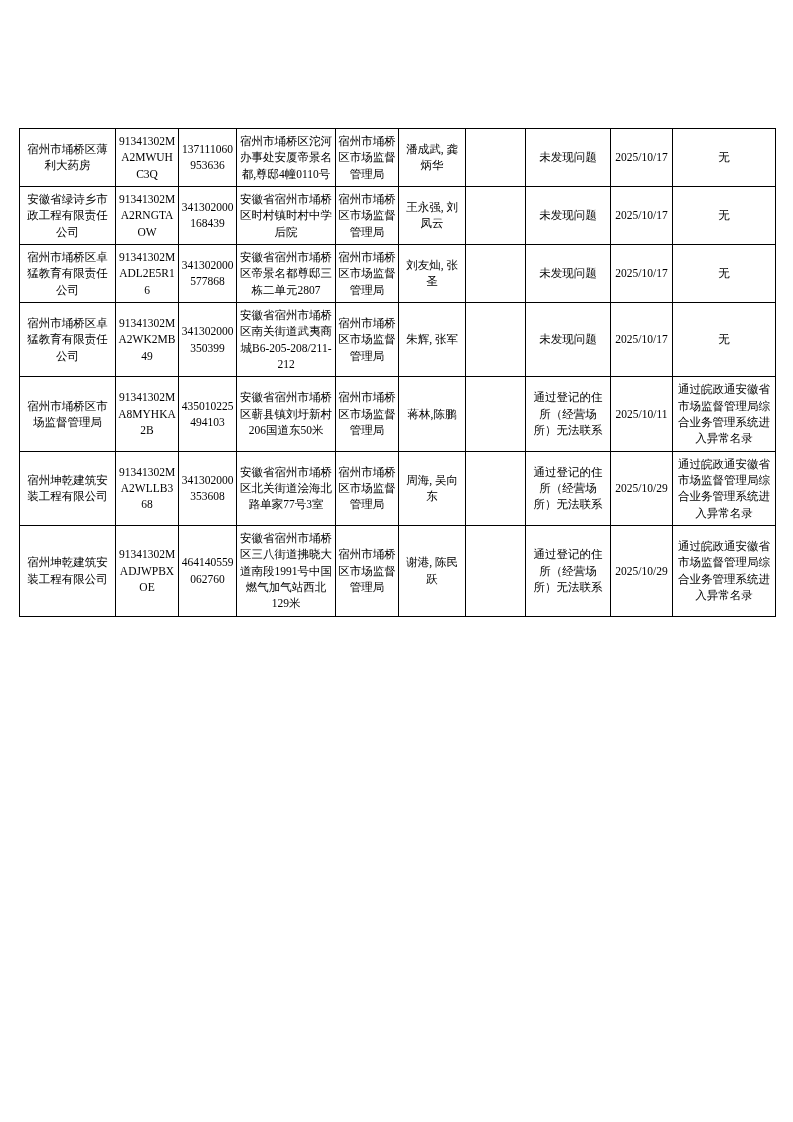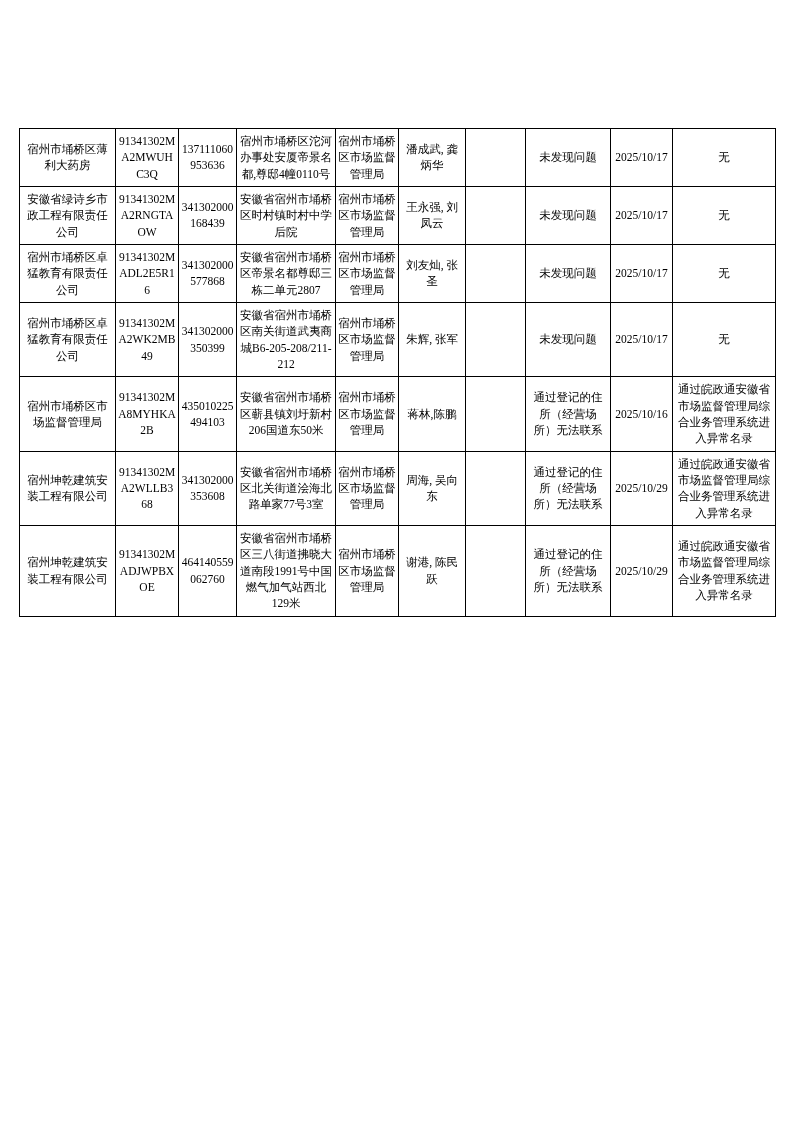--- a/index.html
+++ b/index.html
@@ -139,21 +139,21 @@
         </tr>
         <tr>
           <td>宿州市埇桥区市场监督管理局</td>
           <td class="cell-code">91341302MA8MYHKA2B</td>
           <td class="cell-num">435010225494103</td>
           <td class="cell-reg">安徽省宿州市埇桥区蕲县镇刘圩新村206国道东50米</td>
           <td>宿州市埇桥区市场监督管理局</td>
           <td>蒋林,陈鹏</td>
           <td class="blank"></td>
           <td>通过登记的住所（经营场所）无法联系</td>
-          <td class="cell-num">2025/10/16</td>
+          <td class="cell-num">2025/10/11</td>
           <td>通过皖政通安徽省市场监督管理局综合业务管理系统进入异常名录</td>
         </tr>
         <tr>
           <td>宿州坤乾建筑安装工程有限公司</td>
           <td class="cell-code">91341302MA2WLLB368</td>
           <td class="cell-num">341302000353608</td>
           <td class="cell-reg">安徽省宿州市埇桥区北关街道浍海北路单家77号3室</td>
           <td>宿州市埇桥区市场监督管理局</td>
           <td>周海, 吴向东</td>
           <td class="blank"></td>

